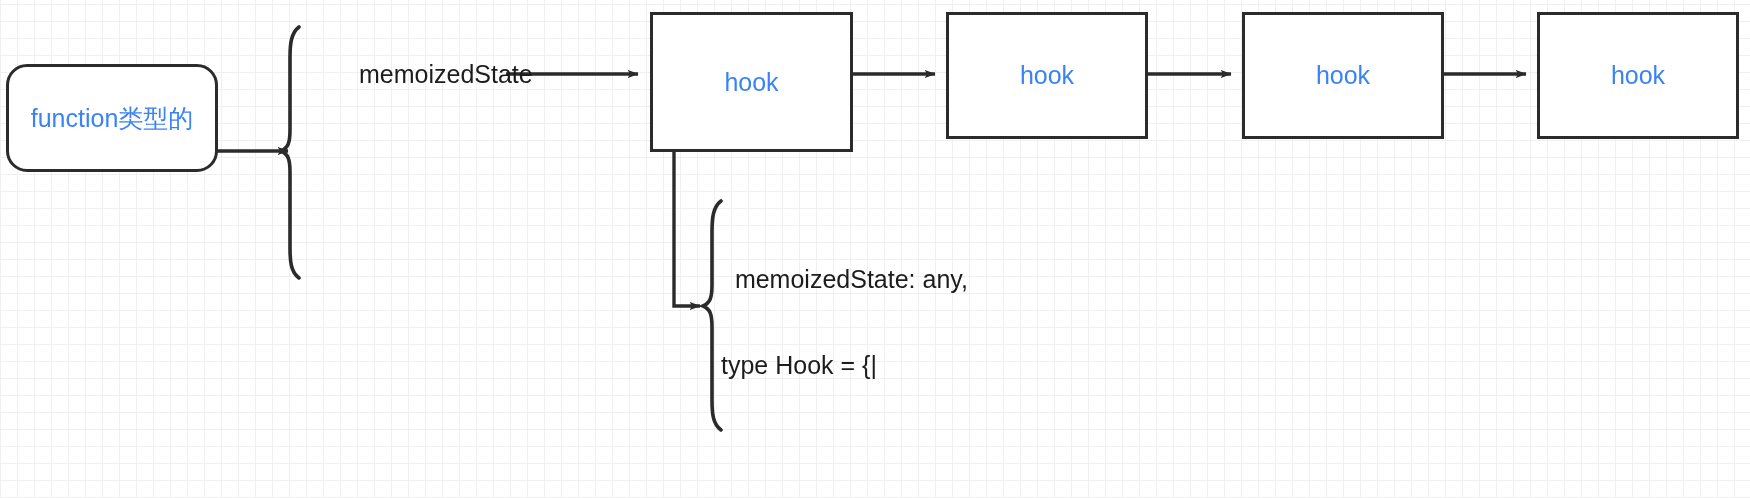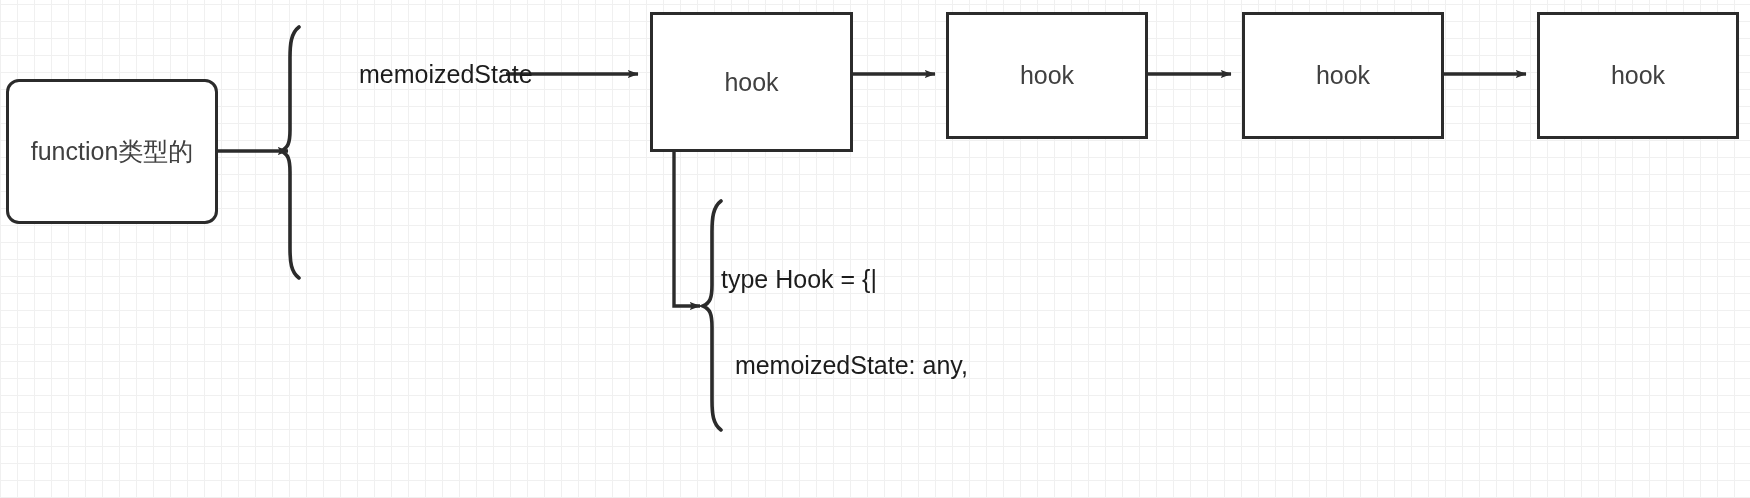--- a/index.html
+++ b/index.html
@@ -23,21 +23,21 @@
   }
   #svgroot{position:absolute;left:0;top:0;width:1750px;height:498px;}
 
   .nodebox{
     position:absolute;
     box-sizing:border-box;
     background:#ffffff;
     border:3px solid #2b2b2b;
     display:flex;align-items:center;justify-content:center;
     text-align:center;
-    color:#404040;
+    color:#3b82f6;
     font-size:25px;
     line-height:1.32;
   }
   .rounded{border-radius:13px;}
 
   .plainlabel{
     position:absolute;
     color:#1c1c1c;
     font-size:25px;
     white-space:pre;
@@ -101,21 +101,21 @@
       <path d="M721,201
                C713,207 712,218 712,232
                L712,285
                C712,298 710,303 703,306
                C710,309 712,314 712,327
                L712,400
                C712,414 713,424 721,430" stroke="#2b2b2b" stroke-width="3.6" fill="none" stroke-linecap="round"></path>
     </g>
   </svg>
 
-  <div class="nodebox rounded" style="left:6px;top:79px;width:212px;height:145px;">
+  <div class="nodebox rounded" style="left:6px;top:64px;width:212px;height:108px;border-radius:21px;">
     <div>
       <div>function类型的</div>
     </div>
   </div>
 
   <div class="plainlabel" style="left:311px;top:60px;margin-left:48px;">memoizedState</div>
 
   <div class="nodebox" style="left:650px;top:12px;width:203px;height:140px;">
     <span>hook</span>
   </div>
@@ -126,21 +126,21 @@
 
   <div class="nodebox" style="left:1242px;top:12px;width:202px;height:127px;">
     <span>hook</span>
   </div>
 
   <div class="nodebox" style="left:1537px;top:12px;width:202px;height:127px;">
     <span>hook</span>
   </div>
 
   <div class="codeblock" style="left:721px;top:208px;">
+    <div>  memoizedState: any,</div>
     <div>type Hook = {|</div>
-    <div>  memoizedState: any,</div>
     
     
     
     
   </div>
 
 </div>
 
 </body></html>

